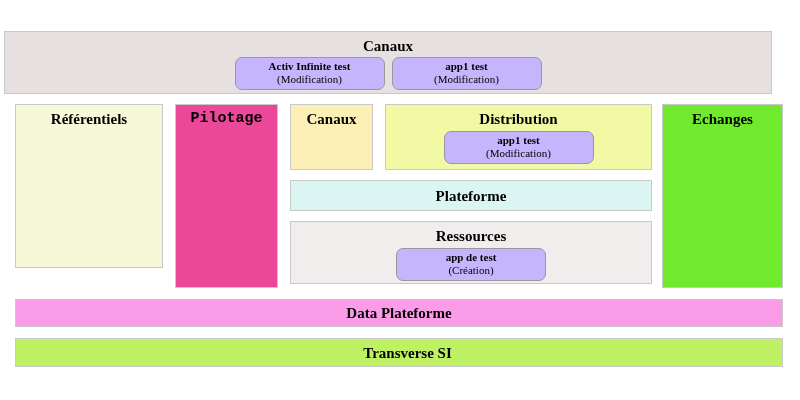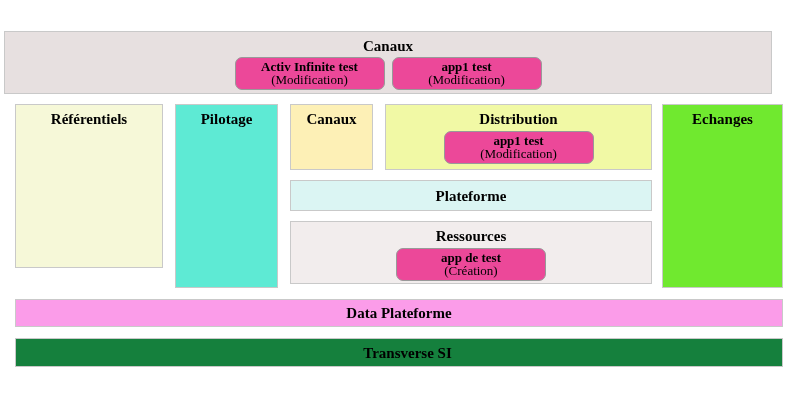--- a/index.html
+++ b/index.html
@@ -31,26 +31,26 @@
   }
   .zone.vcenter .zone-title { padding-top: 0; }
   .cards-row {
     display: flex;
     justify-content: center;
     gap: 7px;
     margin-top: 2px;
   }
   .card {
     box-sizing: border-box;
-    background: #ec4899;
+    background: #c4b5fd;
     border: 1px solid #999999;
     border-radius: 7px;
     min-width: 150px;
     padding: 2px 8px 3px 8px;
-    font-size: 13px;
+    font-size: 11px;
     line-height: 13px;
     cursor: pointer;
   }
   .card-name { font-weight: bold; }
   .card-status { font-weight: normal; }
 
   
   .z-canaux        { left: 4px;  top: 31px;  width: 768px; height: 63px; }
   .z-referentiels  { left: 15px;  top: 104px; width: 148px; height: 164px; }
   .z-pilotage      { left: 175px; top: 104px; width: 103px; height: 184px; }
@@ -80,21 +80,21 @@
         <div class="card-name">app1 test</div>
         <div class="card-status">(Modification)</div>
       </div>
     </div>
   </section>
 
   <section class="zone z-referentiels" style="background: rgb(246, 248, 216);">
     <div class="zone-title">Référentiels</div>
   </section>
 
-  <section class="zone z-pilotage" style="background: #5eead4;">
+  <section class="zone z-pilotage" style="background: #ec4899; font-family: Liberation Mono, monospace;">
     <div class="zone-title">Pilotage</div>
   </section>
 
   <section class="zone z-client" style="background: rgb(253, 240, 182);">
     <div class="zone-title">Canaux</div>
   </section>
 
   <section class="zone z-distribution" style="background: rgb(241, 249, 165);">
     <div class="zone-title">Distribution</div>
     <div class="cards-row">
@@ -120,17 +120,17 @@
   </section>
 
   <section class="zone z-echanges" style="background: rgb(112, 233, 47);">
     <div class="zone-title">Echanges</div>
   </section>
 
   <section class="zone z-data vcenter" style="background: rgb(251, 156, 233);">
     <div class="zone-title">Data Plateforme</div>
   </section>
 
-  <section class="zone z-transverse vcenter" style="background: #15803d; padding-left: 17px;">
+  <section class="zone z-transverse vcenter" style="background: #bef264; padding-left: 17px;">
     <div class="zone-title">Transverse SI</div>
   </section>
 
 </div>
 
 </body></html>

